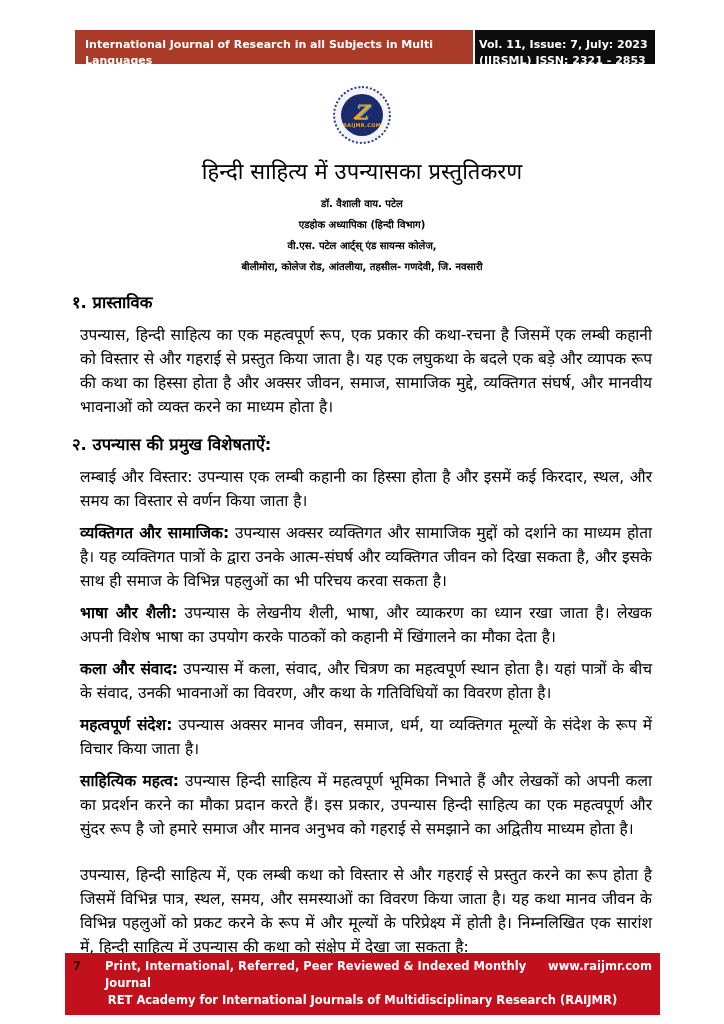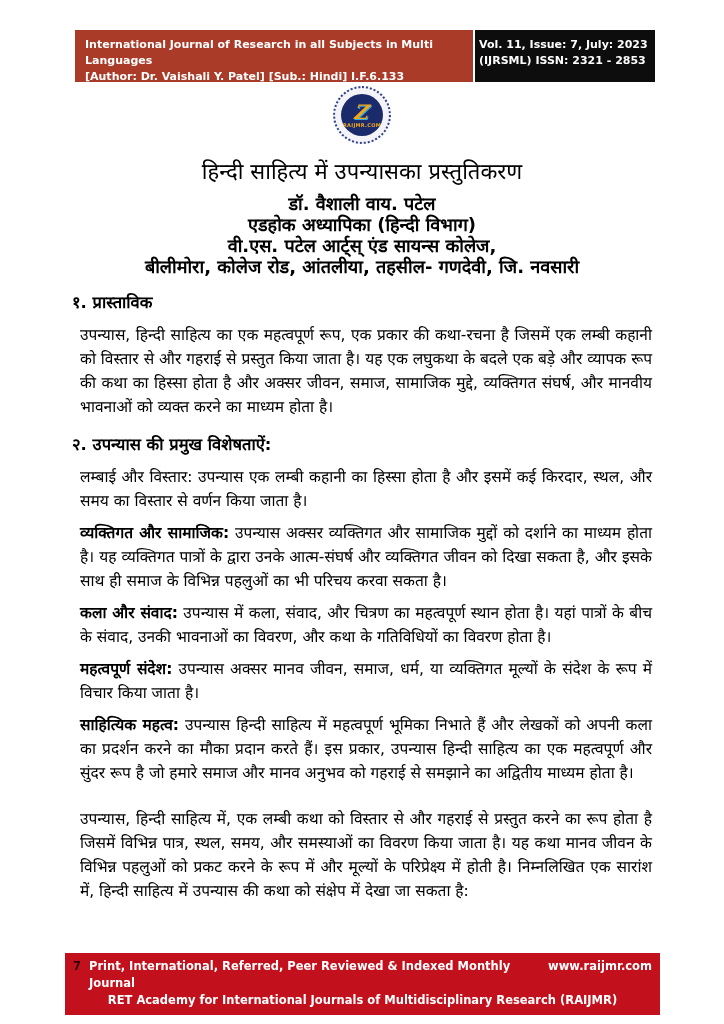--- a/index.html
+++ b/index.html
@@ -7,21 +7,21 @@
     position:relative;
     width:724px;height:1024px;
     margin:0 auto;
     background:#ffffff;
     font-family:"DejaVu Sans",sans-serif;
     overflow:hidden;
   }
   
   .header{
     position:absolute;top:30px;left:75px;right:69px;
-    display:flex;height:52px;
+    display:flex;height:34px;
   }
   .header-left{
     background:#A93B28;
     color:#fff;
     flex:1 1 auto;
     padding:7px 10px 0 10px;
     font-size:11px;font-weight:bold;line-height:16px;
     margin-right:2px;
   }
   .header-right{
@@ -61,21 +61,21 @@
   
   .title{
     margin:158px 40px 0 40px;
     text-align:center;
     font-size:22px;font-weight:normal;color:#000;
     line-height:28px;
   }
   .authors{
     margin-top:7px;
     text-align:center;
-    font-size:18px;font-weight:bold;color:#000;
+    font-size:10px;font-weight:bold;color:#000;
     line-height:21px;
   }
   
   .body-text{
     margin:0 64px 0 72px;
     color:#000;
     font-size:15.5px;line-height:24px;
     text-align:justify;
   }
   .sec-heading{
@@ -90,21 +90,21 @@
   .footer{
     position:absolute;top:953px;left:65px;right:64px;
     background:#C2101C;
     color:#fff;
     font-size:11.5px;font-weight:bold;
     padding:5px 8px 6px 8px;
     line-height:17px;
   }
   .footer-line1{display:flex;align-items:baseline;}
   .footer-pageno{color:#2f0406;margin-right:8px;}
-  .footer-label{flex:1 1 auto;}
+  .footer-label{flex:1 1 auto;margin-left:16px;}
   .footer-site{text-align:center;}
   .footer-line2{text-align:center;}
 </style>
 </head>
 <body>
 
 <div class="page">
 
   <div class="header">
     <div class="header-left">
@@ -139,20 +139,21 @@
 
     <div class="sec-heading">१. प्रास्ताविक</div>
     <p>उपन्यास, हिन्दी साहित्य का एक महत्वपूर्ण रूप, एक प्रकार की कथा-रचना है जिसमें एक लम्बी कहानी को विस्तार से और गहराई से प्रस्तुत किया जाता है। यह एक लघुकथा के बदले एक बड़े और व्यापक रूप की कथा का हिस्सा होता है और अक्सर जीवन, समाज, सामाजिक मुद्दे, व्यक्तिगत संघर्ष, और मानवीय भावनाओं को व्यक्त करने का माध्यम होता है।</p>
 
     <div class="sec-heading">२. उपन्यास की प्रमुख विशेषताऐं:</div>
 
     <p><b class="lead"></b><span>लम्बाई और विस्तार: उपन्यास एक लम्बी कहानी का हिस्सा होता है और इसमें कई किरदार, स्थल, और समय का विस्तार से वर्णन किया जाता है।</span></p>
 
     <p><b class="lead">व्यक्तिगत और सामाजिक:</b><span> उपन्यास अक्सर व्यक्तिगत और सामाजिक मुद्दों को दर्शाने का माध्यम होता है। यह व्यक्तिगत पात्रों के द्वारा उनके आत्म-संघर्ष और व्यक्तिगत जीवन को दिखा सकता है, और इसके साथ ही समाज के विभिन्न पहलुओं का भी परिचय करवा सकता है।</span></p>
 
+    <p><b class="lead">भाषा और शैली:</b><span> उपन्यास के लेखनीय शैली, भाषा, और व्याकरण का ध्यान रखा जाता है। लेखक अपनी विशेष भाषा का उपयोग करके पाठकों को कहानी में खिंगालने का मौका देता है।</span></p>
 
     <p><b class="lead">कला और संवाद:</b><span> उपन्यास में कला, संवाद, और चित्रण का महत्वपूर्ण स्थान होता है। यहां पात्रों के बीच के संवाद, उनकी भावनाओं का विवरण, और कथा के गतिविधियों का विवरण होता है।</span></p>
 
     <p><b class="lead">महत्वपूर्ण संदेश:</b><span> उपन्यास अक्सर मानव जीवन, समाज, धर्म, या व्यक्तिगत मूल्यों के संदेश के रूप में विचार किया जाता है।</span></p>
 
     <p><b class="lead">साहित्यिक महत्व:</b><span> उपन्यास हिन्दी साहित्य में महत्वपूर्ण भूमिका निभाते हैं और लेखकों को अपनी कला का प्रदर्शन करने का मौका प्रदान करते हैं। इस प्रकार, उपन्यास हिन्दी साहित्य का एक महत्वपूर्ण और सुंदर रूप है जो हमारे समाज और मानव अनुभव को गहराई से समझाने का अद्वितीय माध्यम होता है।</span></p>
 
     <p class="closing">उपन्यास, हिन्दी साहित्य में, एक लम्बी कथा को विस्तार से और गहराई से प्रस्तुत करने का रूप होता है जिसमें विभिन्न पात्र, स्थल, समय, और समस्याओं का विवरण किया जाता है। यह कथा मानव जीवन के विभिन्न पहलुओं को प्रकट करने के रूप में और मूल्यों के परिप्रेक्ष्य में होती है। निम्नलिखित एक सारांश में, हिन्दी साहित्य में उपन्यास की कथा को संक्षेप में देखा जा सकता है:</p>
 
   </div>

